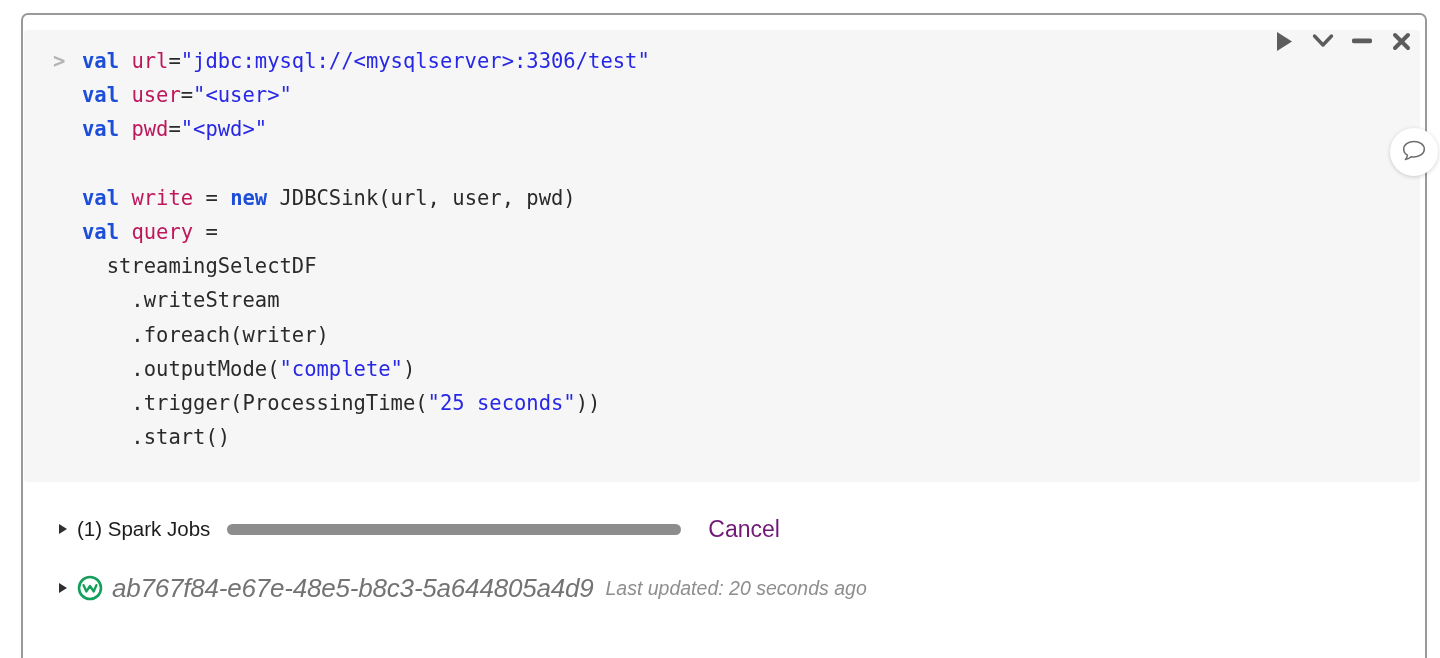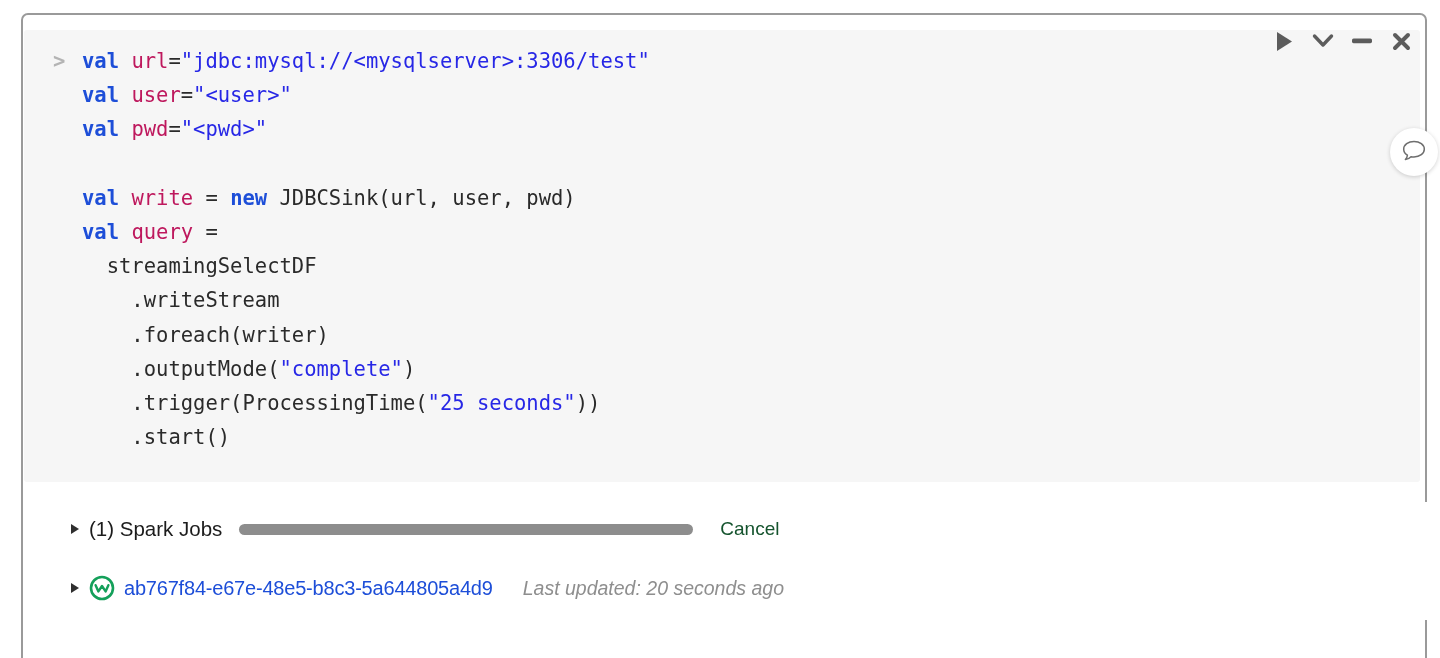--- a/index.html
+++ b/index.html
@@ -102,21 +102,21 @@
     font-weight: bold;
   }
   .tok-kw   { color: #1d4ed8; font-weight: bold; }
   .tok-var  { color: #be185d; }
   .tok-str  { color: #2727e6; }
   .tok-pln  { color: #2a2a2a; }
 
   
   #results-area {
     position: absolute;
-    left: 12px;
+    left: 0;
     top: 487px;
     width: 1402px;
     background: #ffffff;
   }
 
   .result-row {
     display: flex;
     align-items: center;
     padding-left: 36px;
   }
@@ -142,42 +142,43 @@
   #spark-progress-track {
     width: 454px;
     height: 11px;
     margin-left: 17px;
     border-radius: 6px;
     background: #8d8d8d;
     flex: 0 0 auto;
   }
   #spark-cancel-link {
     margin-left: 27px;
-    font-size: 19px;
-    color: #14532d;
+    font-size: 23px;
+    color: #701a75;
     cursor: pointer;
     white-space: nowrap;
   }
 
   
   #stream-row { height: 64px; }
   #stream-status-icon {
     width: 26px;
     height: 26px;
     margin-right: 9px;
     flex: 0 0 auto;
   }
   #stream-id {
-    font-size: 20px;
-    color: #1d4ed8;
+    font-size: 26px;
+    color: #737373;
     letter-spacing: -0.2px;
     white-space: nowrap;
+    font-style: italic;
   }
   #stream-updated {
-    margin-left: 30px;
+    margin-left: 12px;
     font-size: 19.5px;
     font-style: italic;
     color: #8e8e8e;
     white-space: nowrap;
   }
 </style>
 </head>
 <body>
 
 <div id="cell-frame">

